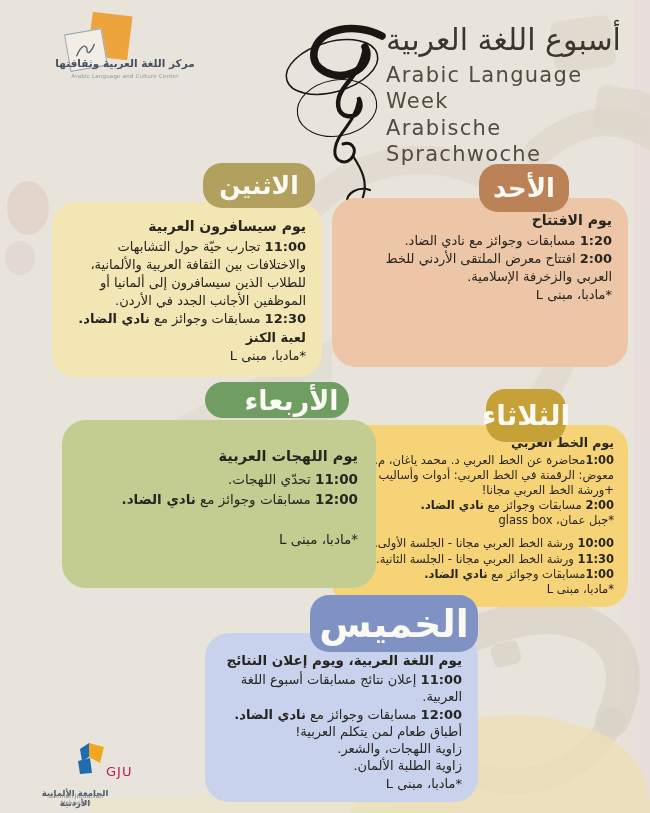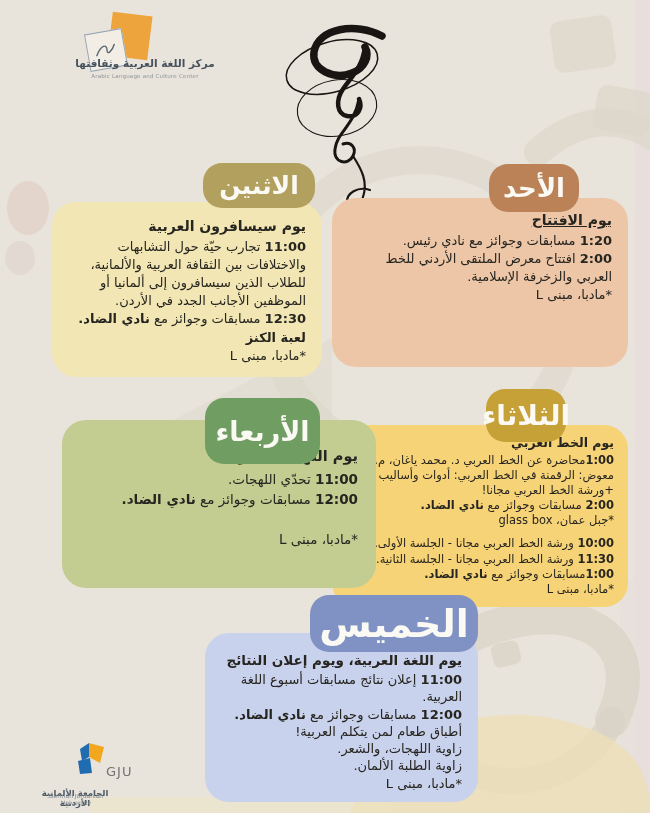--- a/index.html
+++ b/index.html
@@ -5,21 +5,21 @@
   html,body{margin:0;padding:0;background:#fff;}
   .poster{
     position:relative;width:650px;height:813px;overflow:hidden;
     background:#e9e4db;
     font-family:"DejaVu Sans",sans-serif;
   }
   .wm{position:absolute;left:0;top:0;z-index:0;pointer-events:none;}
   .ain{position:absolute;left:282px;top:20px;z-index:1;}
 
   
-  .alcc{position:absolute;left:50px;top:10px;width:150px;height:88px;z-index:2;margin-left:20px;}
+  .alcc{position:absolute;left:50px;top:10px;width:150px;height:88px;z-index:2;}
   .alcc-orange{position:absolute;left:40px;top:4px;width:40px;height:44px;background:#eda43d;transform:rotate(7deg);}
   .alcc-square{position:absolute;left:17px;top:21px;width:36px;height:36px;background:#f2eee6;border:1px solid #97a5b2;transform:rotate(-10deg);}
   .alcc-ar{position:absolute;top:47px;left:0;right:0;text-align:center;font-size:10.5px;font-weight:bold;color:#45515c;direction:rtl;}
   .alcc-en{position:absolute;top:63px;left:0;right:0;text-align:center;font-size:5.5px;color:#8e949a;letter-spacing:.2px;}
 
   
   .title-block{position:absolute;left:386px;top:22px;z-index:2;text-align:left;}
   .t-ar{font-size:30px;color:#3a352d;font-weight:500;direction:rtl;text-align:left;margin-bottom:5px;}
   .t-en,.t-de{font-size:21px;color:#514b42;letter-spacing:1.3px;line-height:1.25;}
 
@@ -28,45 +28,45 @@
     position:absolute;z-index:3;display:flex;align-items:center;justify-content:center;
     color:#fbf9f3;font-weight:bold;border-radius:19px;direction:rtl;
   }
   .card{
     position:absolute;z-index:2;border-radius:24px;direction:rtl;text-align:right;
     color:#272520;line-height:1.4;box-sizing:border-box;
   }
   .card-title{font-weight:bold;margin-bottom:1px;}
   .sched-line .b{font-weight:bold;}
 
-  .day-sunday .badge{left:489px;top:164px;width:90px;height:48px;font-size:26px;}
+  .day-sunday .badge{left:479px;top:164px;width:90px;height:48px;font-size:26px;}
   .day-sunday .card{left:332px;top:198px;width:296px;min-height:169px;padding:13px 16px 12px 14px;font-size:13px;}
-  .day-sunday .card-title{font-size:14px;text-decoration:underline;}
+  .day-sunday .card-title{font-size:14px;}
 
   .day-monday .badge{left:203px;top:163px;width:112px;height:45px;font-size:25px;}
   .day-monday .card{left:52px;top:202px;width:270px;min-height:170px;padding:15px 16px 12px 16px;font-size:13px;}
   .day-monday .card-title{font-size:14px;}
 
   .day-tuesday .badge{left:486px;top:389px;width:80px;height:53px;font-size:28px;}
   .day-tuesday .card{left:332px;top:425px;width:296px;min-height:176px;padding:10px 14px 10px 1px;font-size:11.5px;line-height:1.32;}
   .day-tuesday .card-title{font-size:12.5px;}
   .day-tuesday .gap{margin-top:8px;}
 
-  .day-wednesday .badge{left:205px;top:398px;width:115px;height:66px;font-size:27px;}
+  .day-wednesday .badge{left:205px;top:382px;width:115px;height:36px;font-size:27px;padding-left:29px;}
   .day-wednesday .card{left:62px;top:420px;width:314px;min-height:168px;padding:26px 18px 12px 14px;font-size:13.5px;line-height:1.5;}
   .day-wednesday .card-title{font-size:14.5px;}
   .day-wednesday .gap{margin-top:20px;}
 
   .day-thursday .badge{left:310px;top:595px;width:168px;height:57px;font-size:38px;}
   .day-thursday .card{left:205px;top:633px;width:273px;min-height:147px;padding:19px 16px 10px 14px;font-size:13px;line-height:1.33;}
   .day-thursday .card-title{font-size:13.5px;}
 
   
   .gju{position:absolute;left:34px;top:740px;width:110px;height:65px;z-index:2;}
-  .gju-abbr{position:absolute;left:72px;top:24px;font-size:13px;color:#737373;letter-spacing:1px;font-weight:500;}
+  .gju-abbr{position:absolute;left:72px;top:24px;font-size:13px;color:#be185d;letter-spacing:1px;font-weight:500;}
   .gju-ar{position:absolute;top:40px;left:4px;width:74px;text-align:center;font-size:8.5px;font-weight:bold;color:#4c5a66;direction:rtl;margin-top:8px;}
   .gju-en{position:absolute;top:52px;left:0;width:84px;text-align:center;font-size:6px;color:#7c858c;}
 </style>
 </head>
 <body>
 
 <div class="poster" style="background: rgb(233, 228, 219);">
 
   <svg class="wm" width="650" height="813" viewBox="0 0 650 813">
     <rect x="634" y="0" width="16" height="813" fill="#e8dddb" opacity="0.85"></rect>
@@ -101,27 +101,32 @@
     <div class="alcc-orange"></div>
     <div class="alcc-square">
       <svg width="34" height="34" viewBox="0 0 34 34">
           <path d="M8 22 C14 12 20 12 19 18 C18 24 24 20 27 14" fill="none" stroke="#5a6570" stroke-width="1.4" stroke-linecap="round"></path>
         </svg>
     </div>
     <div class="alcc-ar">مركز اللغة العربية وثقافتها</div>
     <div class="alcc-en">Arabic Language and Culture Center</div>
   </div>
 
+  <div class="title-block">
+    <div class="t-ar">أسبوع اللغة العربية</div>
+    <div class="t-en">Arabic Language Week</div>
+    <div class="t-de">Arabische Sprachwoche</div>
+  </div>
 
   <div class="day day-sunday">
     <div class="badge" style="background: rgb(186, 130, 86);">الأحد</div>
     <div class="card" style="background: rgb(236, 198, 166);">
       <div class="card-title">يوم الافتتاح</div>
       <div class="lines">
-          <div class="sched-line"><span class="b">1:20</span><span> مسابقات وجوائز مع نادي رئيس.</span></div>
+          <div class="sched-line"><span class="b">1:20</span><span> مسابقات وجوائز مع نادي الضاد.</span></div>
           <div class="sched-line"><span class="b">2:00</span><span> افتتاح معرض الملتقى الأردني للخط العربي والزخرفة الإسلامية.</span></div>
           <div class="sched-line"><span>*مادبا، مبنى L</span></div>
         </div>
     </div>
   </div>
 
   <div class="day day-monday">
     <div class="badge" style="background: rgb(177, 160, 94);">الاثنين</div>
     <div class="card" style="background: rgb(241, 230, 180);">
       <div class="card-title">يوم سيسافرون العربية</div>

